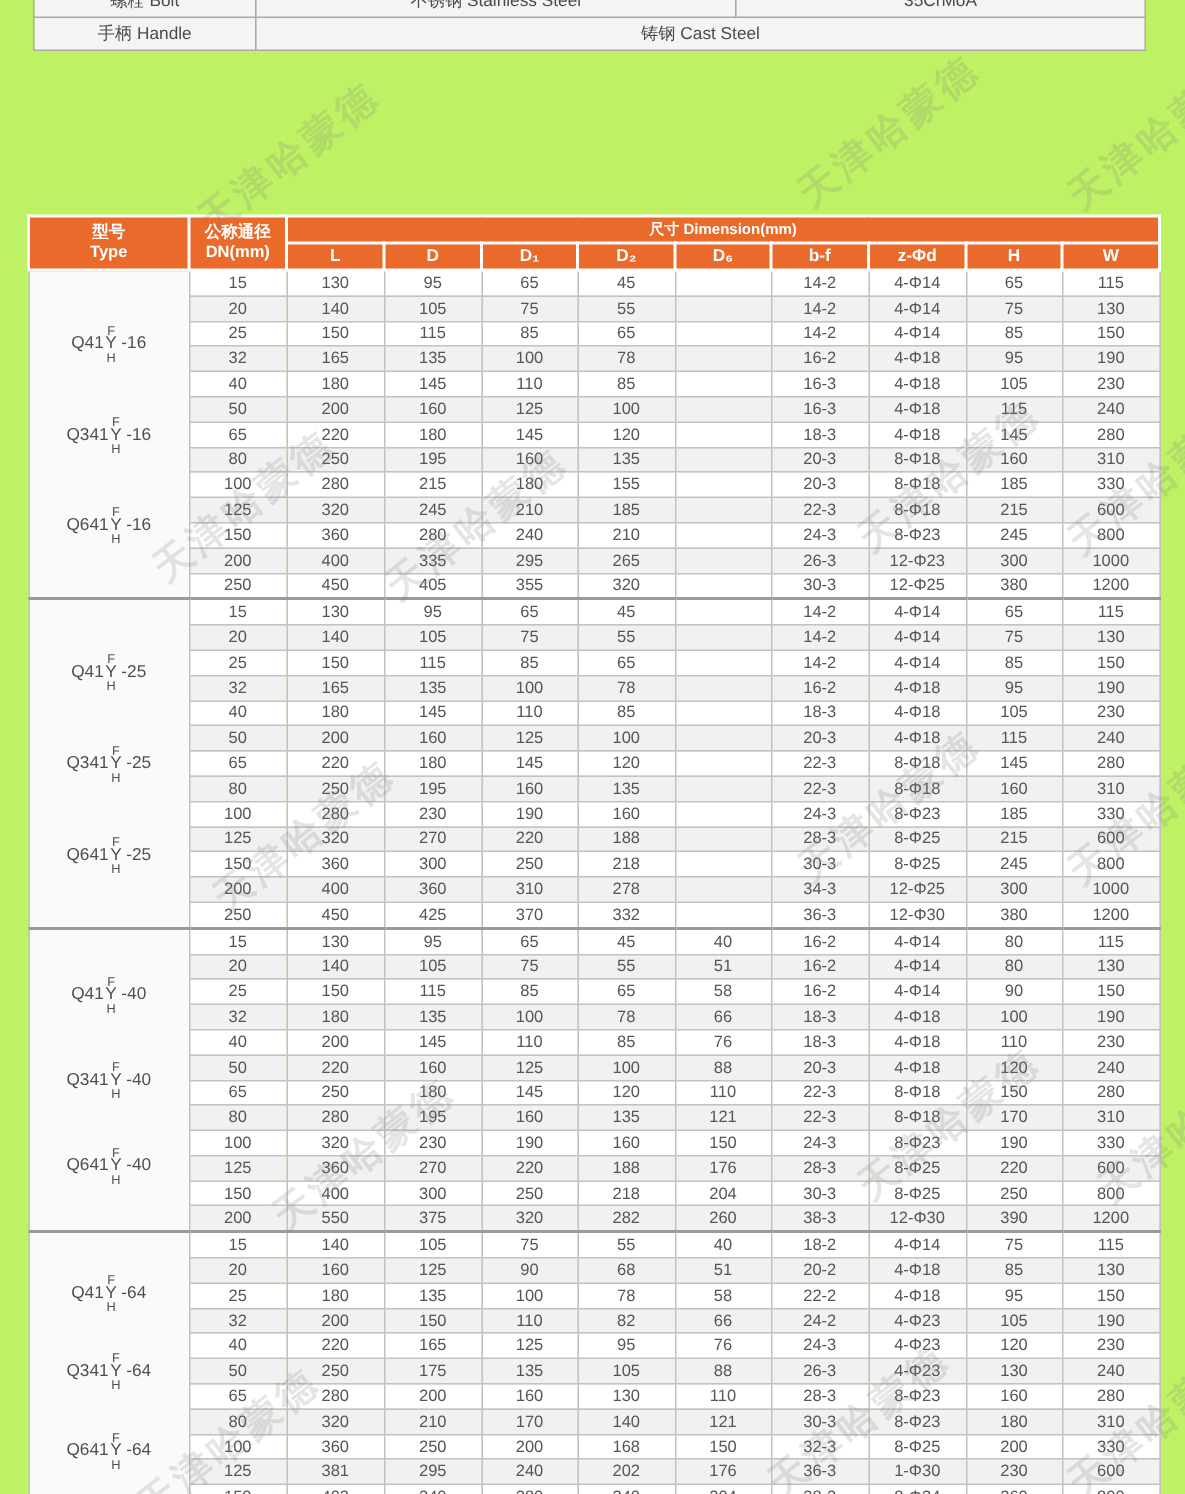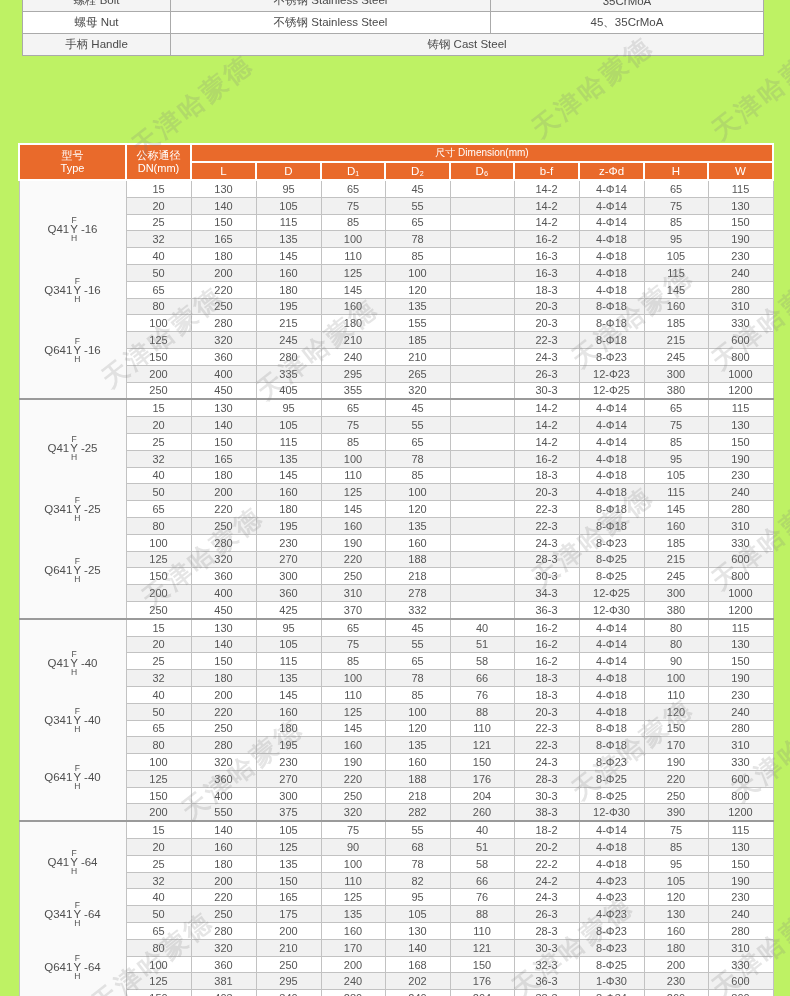--- a/index.html
+++ b/index.html
@@ -14,21 +14,21 @@
   #materials{position:absolute;top:-11px;left:22px;width:741px;border-collapse:collapse;
              table-layout:fixed;font-size:11.5px;color:#4a4a4a;}
   #materials td{border:1px solid #aaaaaa;height:21px;text-align:center;padding:0;background:#fff;}
   #materials tr.shade td{background:#f4f4f4;}
 
   .section-title{position:absolute;left:18px;top:106px;font-size:15px;font-weight:bold;color:#3b3b3b;}
 
   
   #dims{position:absolute;left:18px;top:143px;width:754px;border-collapse:collapse;
         table-layout:fixed;font-size:11px;color:#565656;border:1px solid #9a9a9a;}
-  #dims th{background:#E96A2B;color:#fff;border:2px solid #fff;font-weight:normal;padding:0;}
+  #dims th{background:#E96A2B;color:#fff;border:2px solid #fff;font-weight:bold;padding:0;}
   #dims th.th-dim{height:16px;font-size:10px;}
   #dims th.th-sub{height:16px;font-size:11.5px;}
   #dims th .hl{line-height:13px;font-size:11px;}
   #dims td{border:1px solid #c2c2c2;text-align:center;padding:0;height:15.8px;background:#fff;}
   #dims tr.alt td{background:#f1f1f1;}
   #dims td.type-col{background:#fafafa;position:relative;}
   #dims tr.group-start td{border-top:2px solid #9a9a9a;}
   .type-inner{position:absolute;left:0;top:0;right:0;bottom:0;display:flex;flex-direction:column;
               justify-content:space-evenly;align-items:center;}
   .model{display:flex;align-items:center;justify-content:center;color:#4f4f4f;font-size:11.5px;}
@@ -47,25 +47,20 @@
     <colgroup>
         <col style="width:148px">
         <col style="width:320px">
         <col style="width:273px">
       </colgroup>
     <tbody>
         <tr class="shade">
       <td>螺栓 Bolt</td>
       <td>不锈钢 Stainless Steel</td>
       <td>35CrMoA</td>
-    </tr>
-    <tr>
-      <td>螺母 Nut</td>
-      <td>不锈钢 Stainless Steel</td>
-      <td>45、35CrMoA</td>
     </tr>
     <tr class="shade">
       <td>手柄 Handle</td>
       <td colspan="2">铸钢 Cast Steel</td>
     </tr>
   </tbody>
     </table>
 
 
   <table id="dims">

